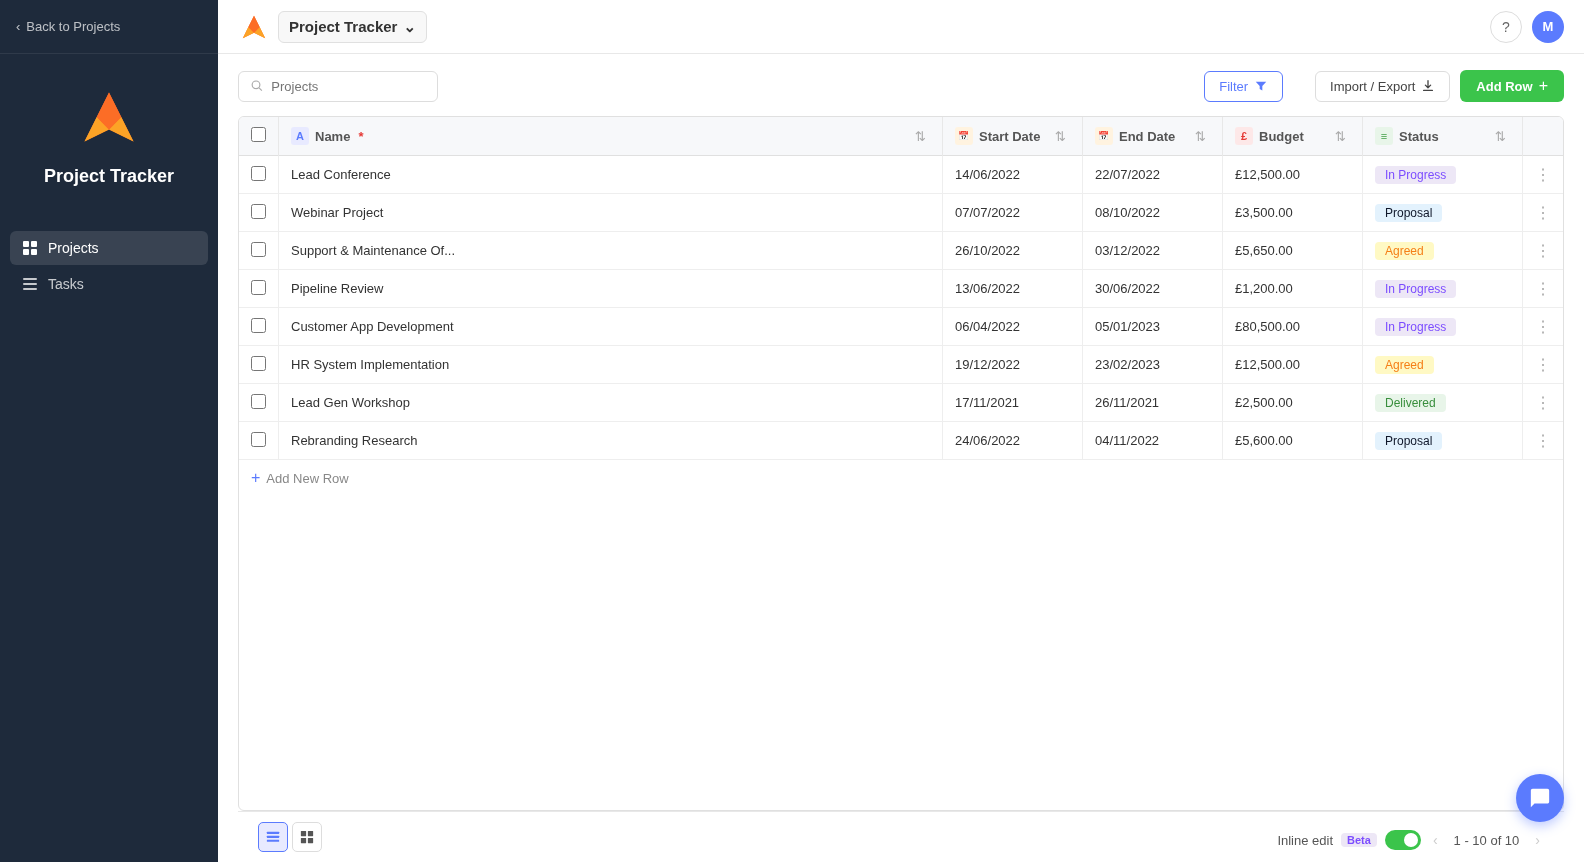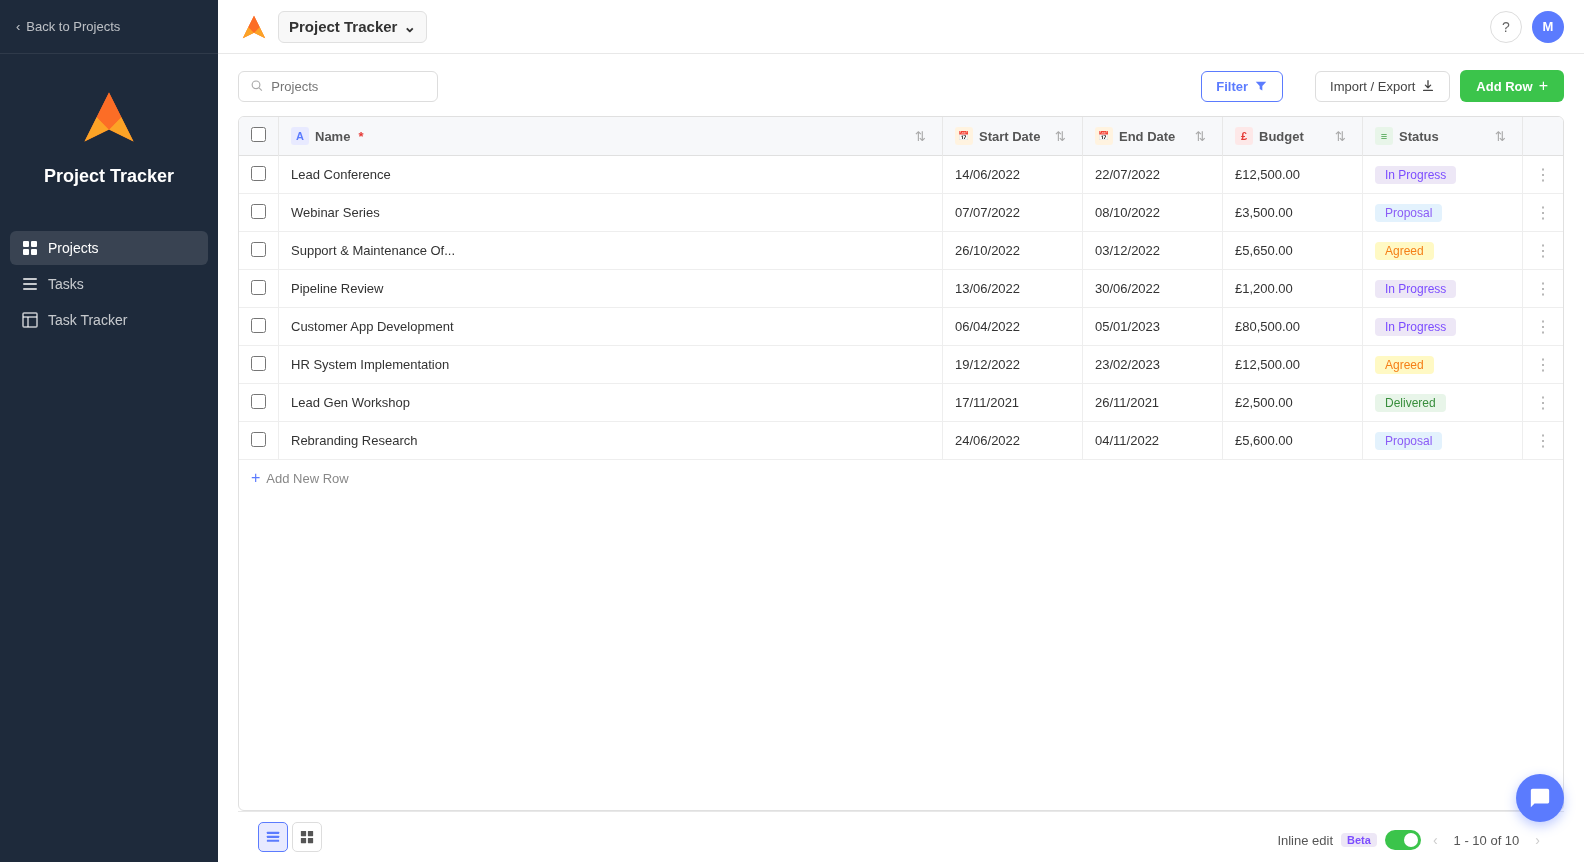--- a/index.html
+++ b/index.html
@@ -175,21 +175,21 @@
       gap: 10px;
     }
     .filter-btn {
       display: flex;
       align-items: center;
       gap: 6px;
       border: 1px solid #5b7bfe;
       background: #fff;
       color: #5b7bfe;
       font-size: 13px;
-      font-weight: 700;
+      font-weight: 400;
       padding: 7px 14px;
       border-radius: 6px;
       cursor: pointer;
     }
     .import-export-btn {
       display: flex;
       align-items: center;
       gap: 6px;
       border: 1px solid #ddd;
       background: #fff;
@@ -280,21 +280,21 @@
     }
 
     .status-badge {
       display: inline-block;
       padding: 2px 10px;
       border-radius: 4px;
       font-size: 12px;
       font-weight: 500;
     }
     .status-in-progress { background: #ede7f6; color: #7c4dff; }
-    .status-proposal { background: #e3f2fd; color: #8b5cf6; }
+    .status-proposal { background: #e3f2fd; color: #0f172a; }
     .status-delivered { background: #e8f5e9; color: #388e3c; }
     .status-agreed { background: #fff9c4; color: #f57f17; }
 
     .row-checkbox {
       width: 15px; height: 15px; cursor: pointer; accent-color: #5b7bfe;
     }
     .more-icon {
       color: #aaa; cursor: pointer; font-size: 16px; text-align: center;
     }
 
@@ -423,28 +423,20 @@
       </svg>
       <span>Projects</span>
     </div>
     <div class="nav-item">
       <svg class="nav-item-icon" viewBox="0 0 16 16" fill="currentColor">
         <rect x="1" y="2" width="14" height="2" rx="1"></rect>
         <rect x="1" y="7" width="14" height="2" rx="1"></rect>
         <rect x="1" y="12" width="14" height="2" rx="1"></rect>
       </svg>
       <span>Tasks</span>
-    </div>
-    <div class="nav-item">
-      <svg class="nav-item-icon" viewBox="0 0 16 16" fill="currentColor">
-        <rect x="1" y="1" width="14" height="14" rx="1" fill="none" stroke="currentColor" stroke-width="1.5"></rect>
-        <line x1="1" y1="5" x2="15" y2="5" stroke="currentColor" stroke-width="1.5"></line>
-        <line x1="6" y1="5" x2="6" y2="15" stroke="currentColor" stroke-width="1.5"></line>
-      </svg>
-      <span>Task Tracker</span>
     </div>
   </nav>
 </div>
 
 <div class="main">
 
   <div class="topbar">
     <div class="topbar-left">
       <svg class="topbar-logo" viewBox="0 0 100 100" xmlns="http://www.w3.org/2000/svg">
         <polygon points="50,15 85,85 50,68 15,85" fill="#fc6d26"></polygon>
@@ -558,21 +550,21 @@
       <span class="status-badge status-in-progress">In Progress</span>
     </td>
     <td class="col-more">
       <div class="more-icon">⋮</div>
     </td>
   </tr>
             <tr>
     <td class="col-check">
       <input type="checkbox" class="row-checkbox" style="">
     </td>
-    <td class="col-name">Webinar Series</td>
+    <td class="col-name">Webinar Project</td>
     <td class="col-date">07/07/2022</td>
     <td class="col-date">08/10/2022</td>
     <td class="col-budget">£3,500.00</td>
     <td class="col-status">
       <span class="status-badge status-proposal">Proposal</span>
     </td>
     <td class="col-more">
       <div class="more-icon">⋮</div>
     </td>
   </tr>

